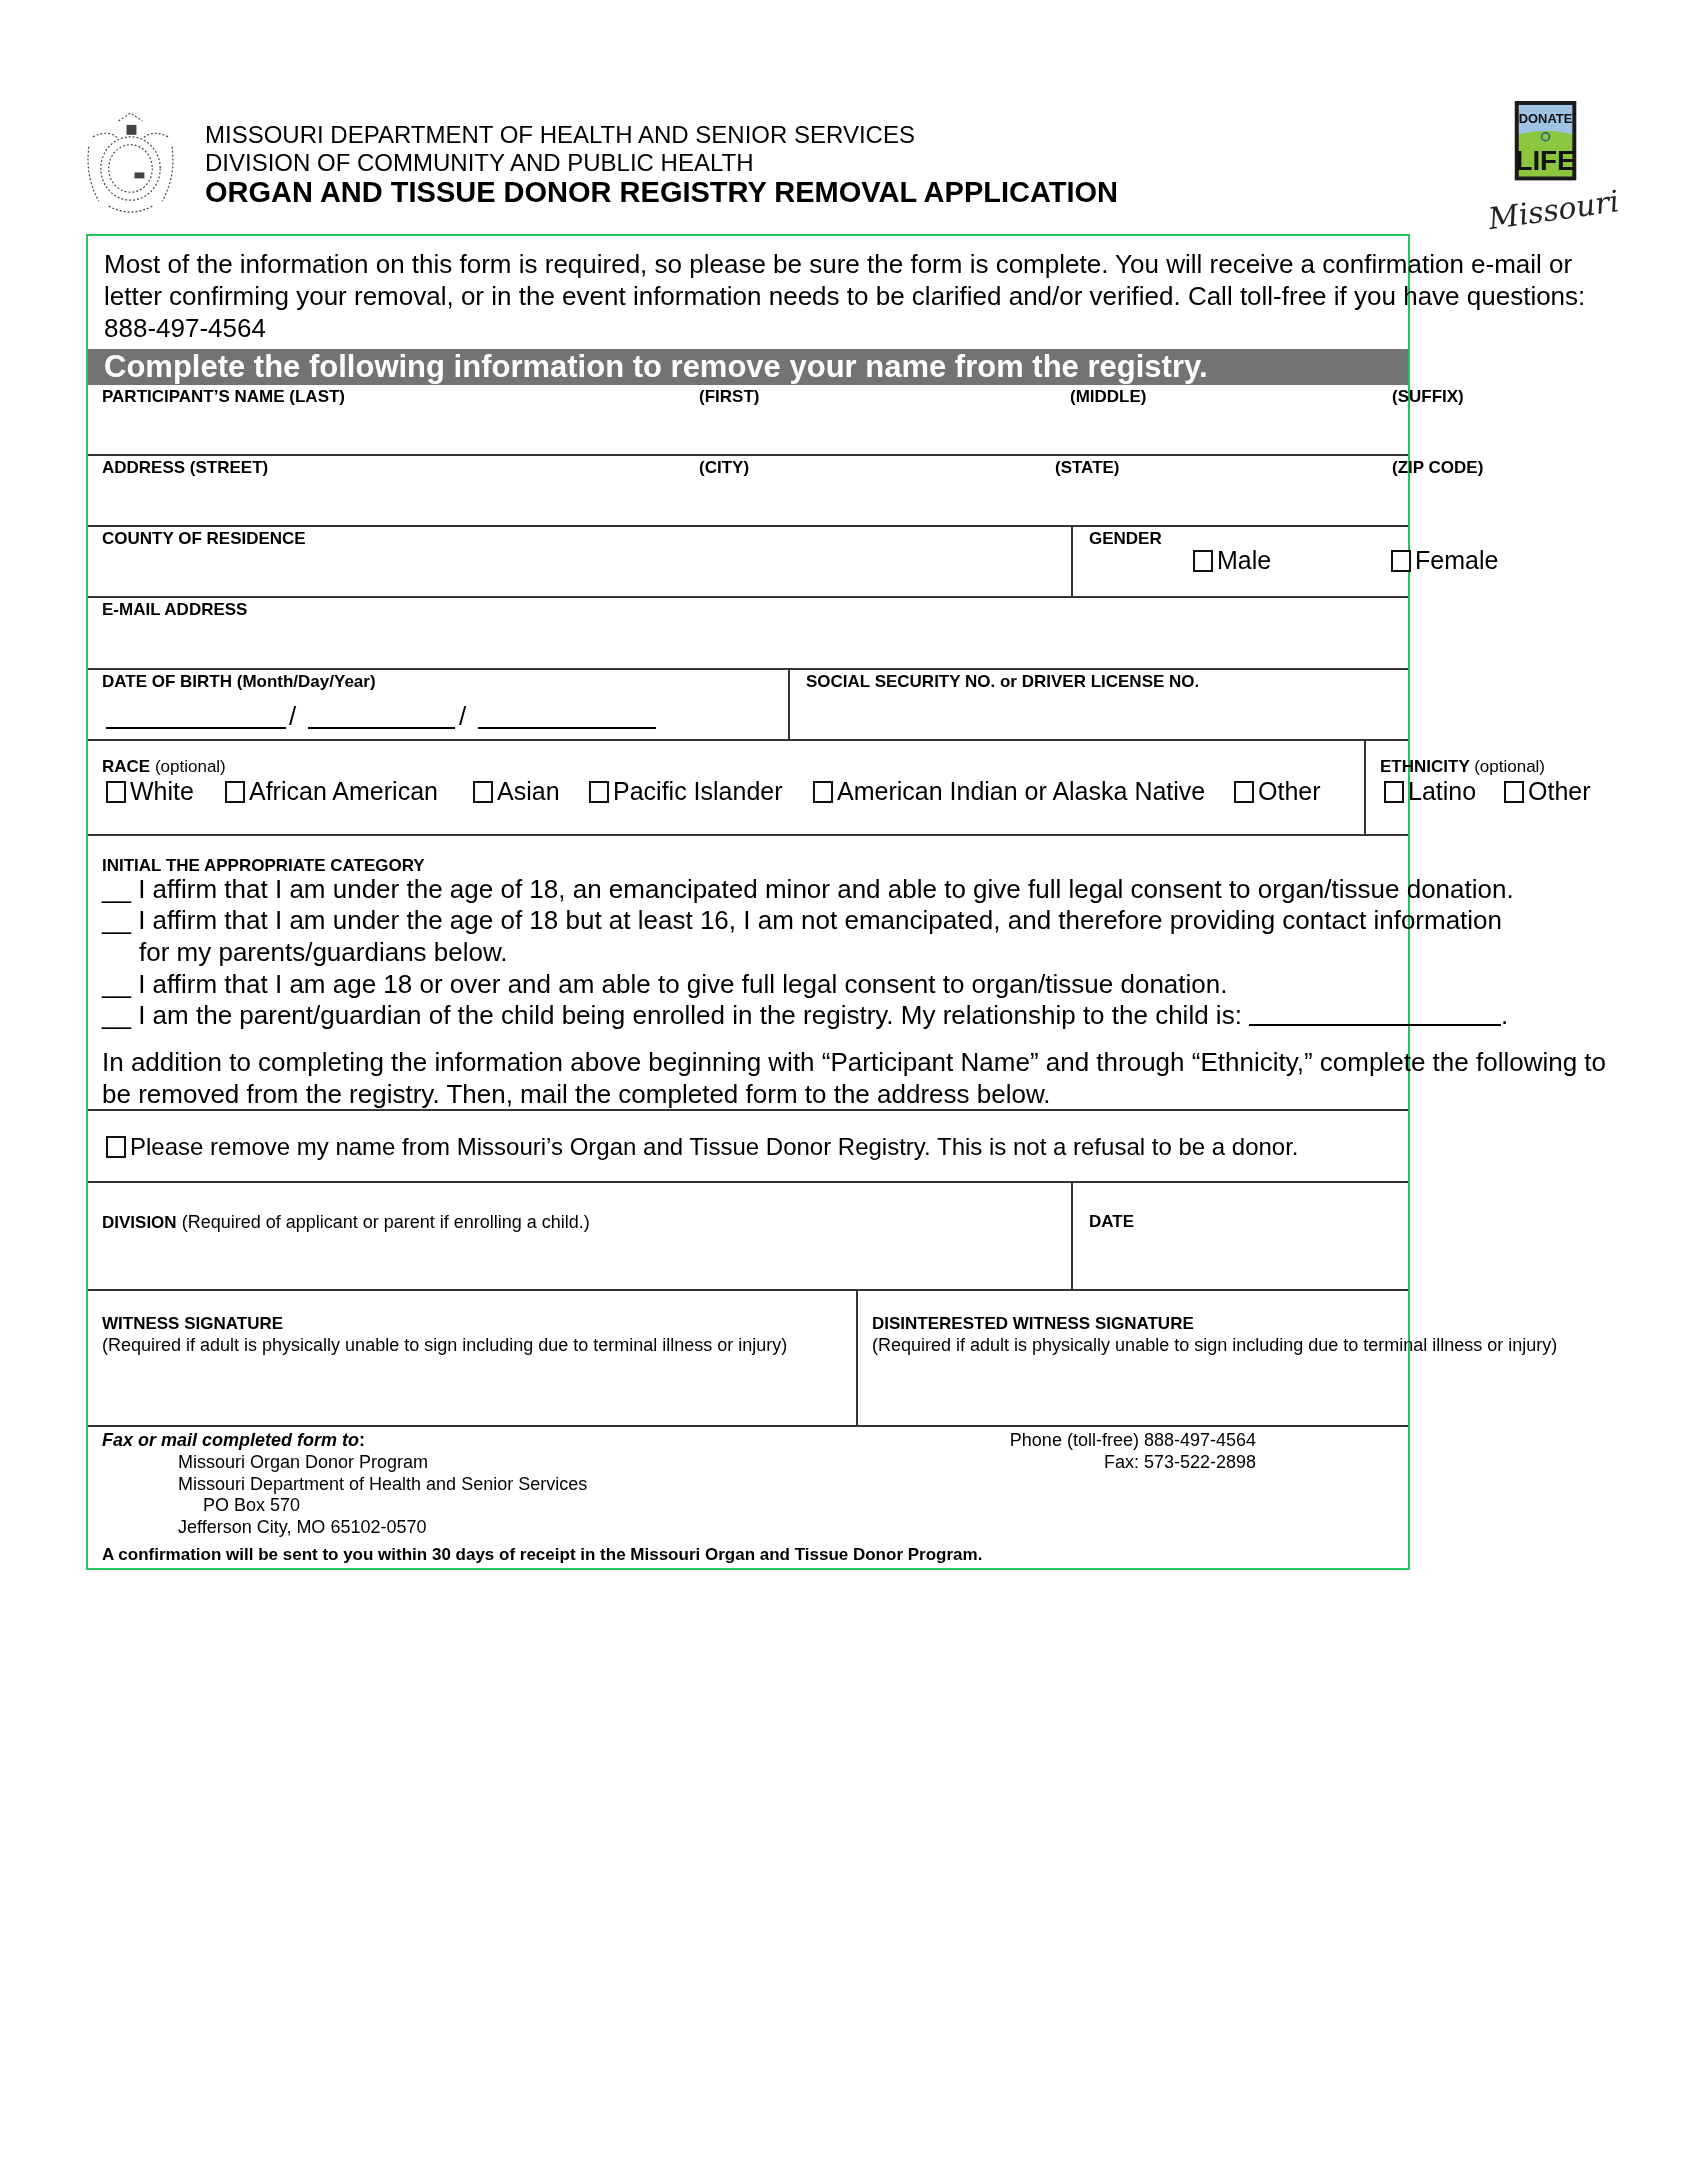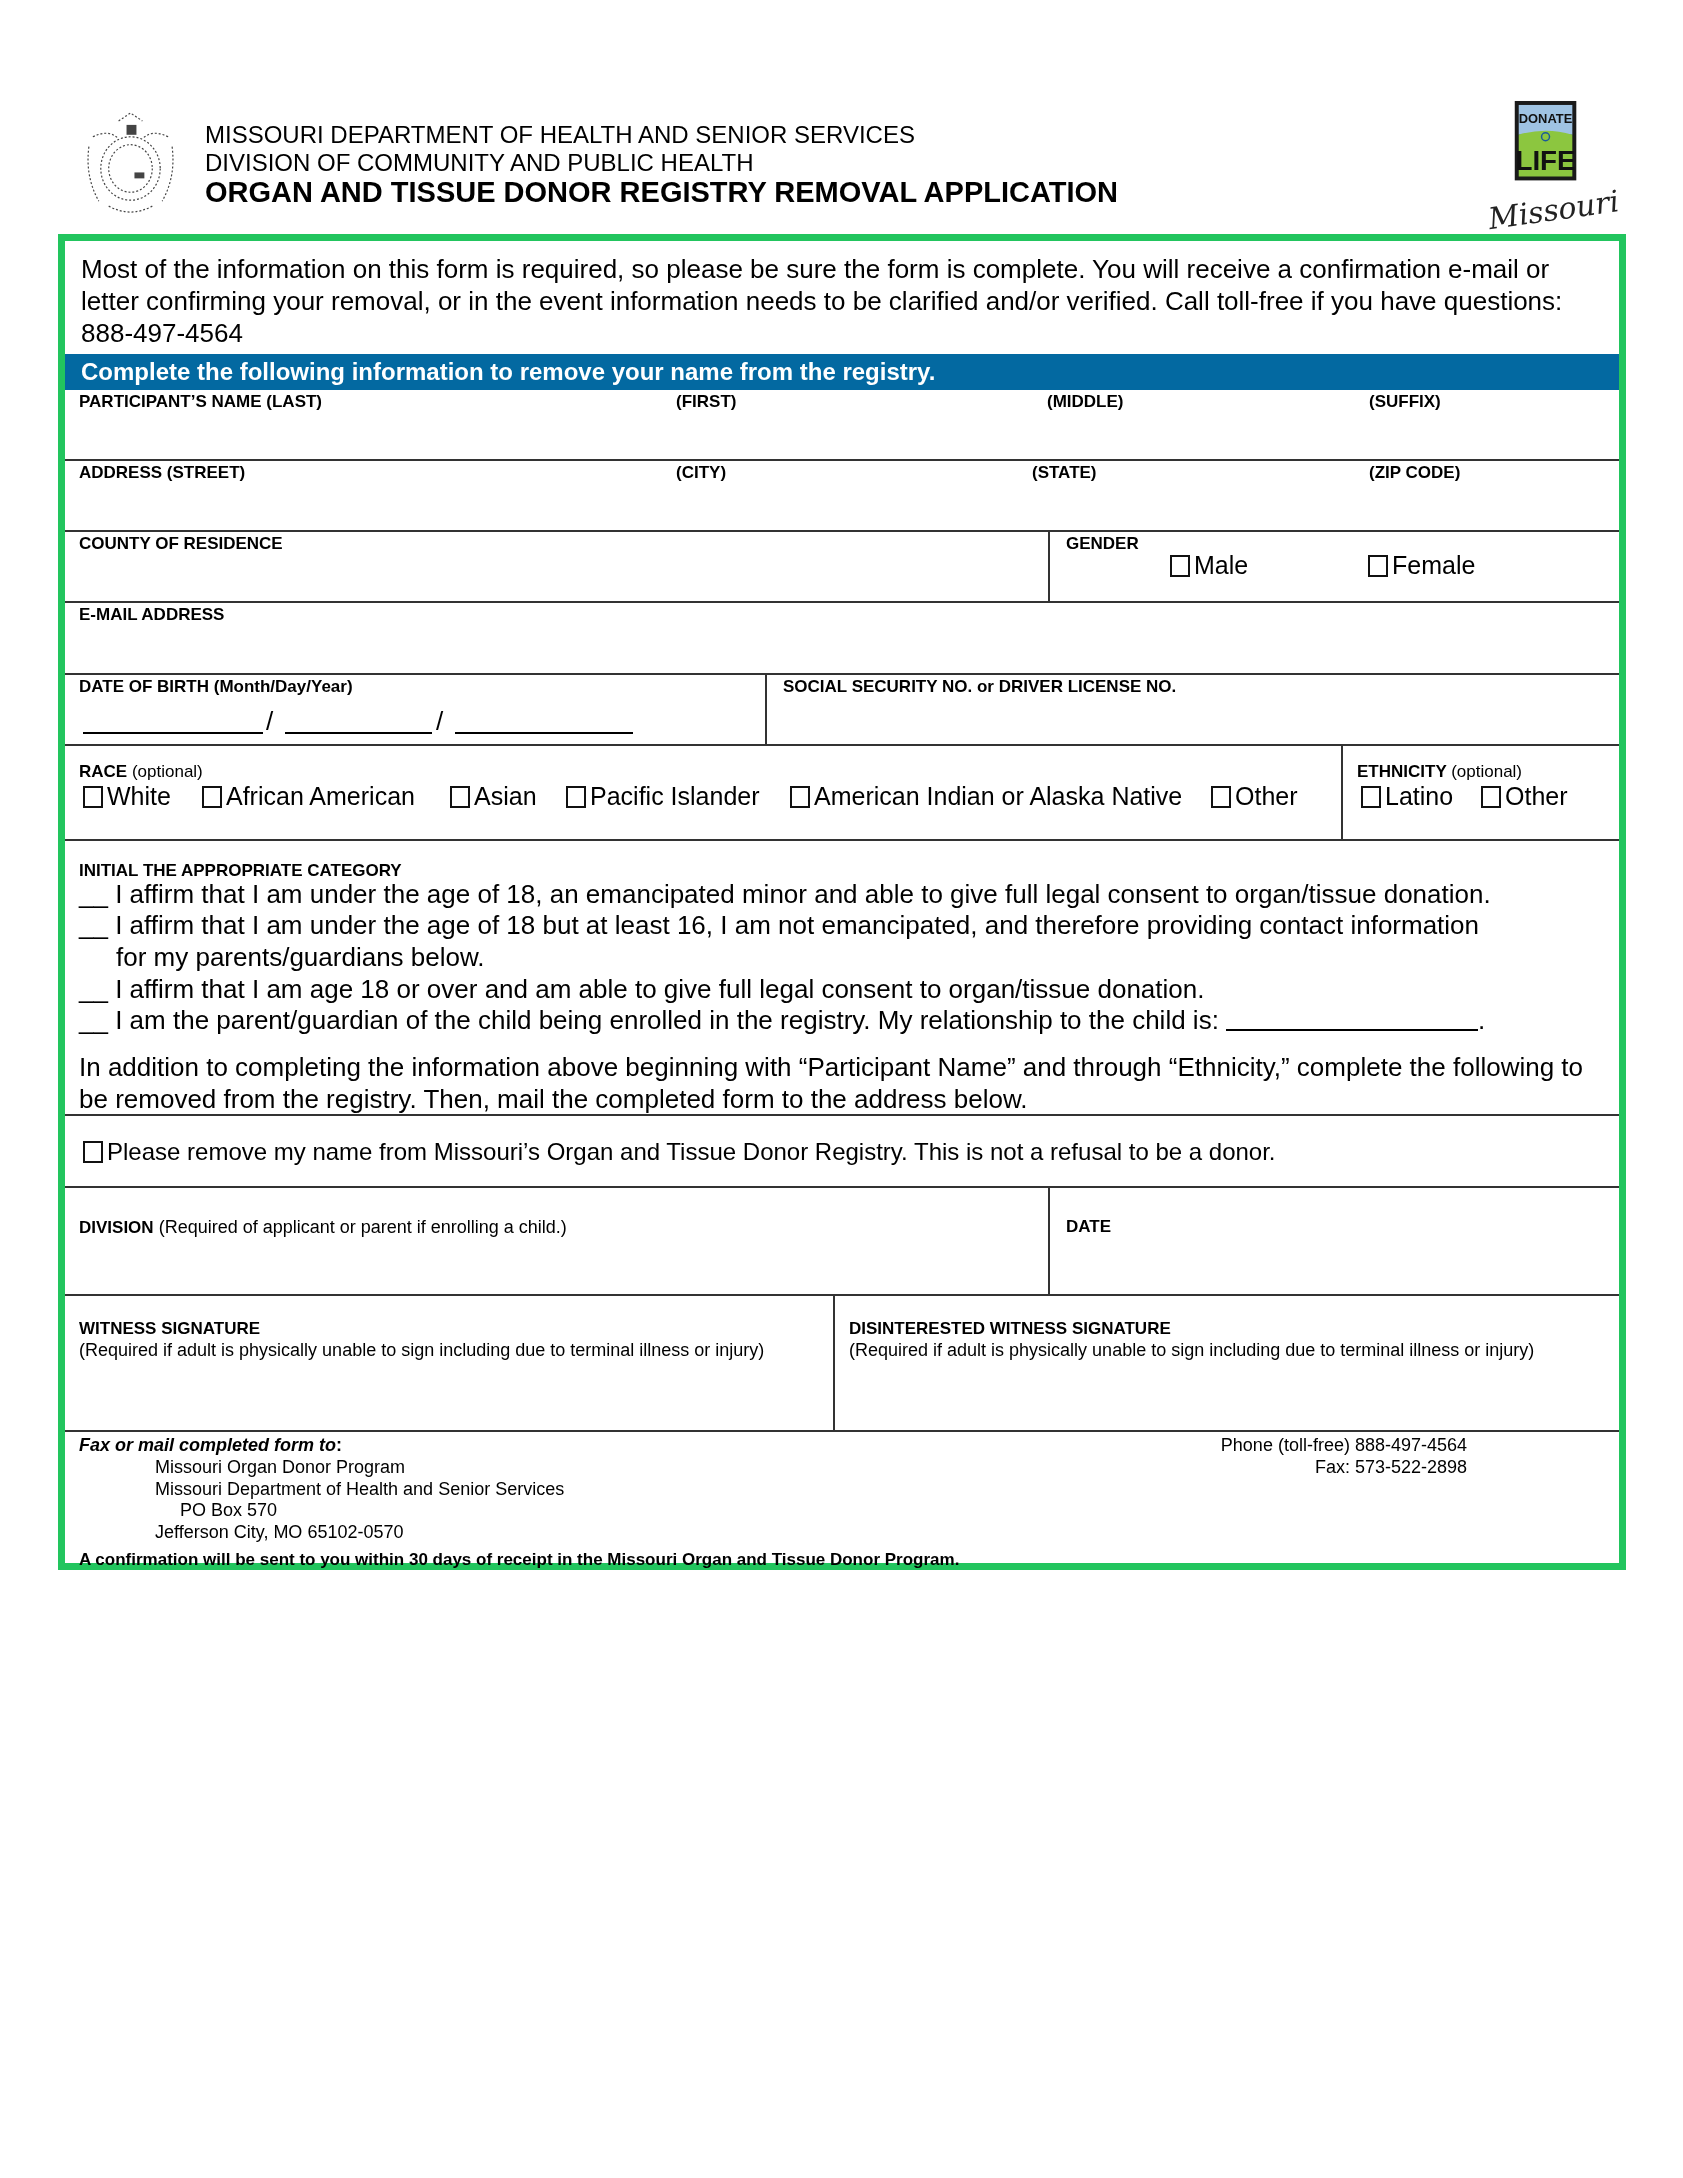--- a/index.html
+++ b/index.html
@@ -4,25 +4,25 @@
 <style>
   html, body { margin:0; padding:0; background:#fff; }
   body { width:1683px; height:2178px; position:relative; font-family:"Liberation Sans", sans-serif; color:#000; overflow:hidden; }
   .abs { position:absolute; }
   .seal { left:79px; top:107px; width:103px; height:117px; }
   .hdr { left:205px; font-family:"Liberation Sans", sans-serif; white-space:nowrap; }
   .hdr1 { top:121px; font-size:24px; }
   .hdr2 { top:149px; font-size:24px; }
   .hdr3 { top:176px; font-size:29px; font-weight:bold; }
   .logo { left:1475px; top:99px; width:149px; height:135px; }
-  .form { left:58px; top:234px; width:1568px; height:1336px; border:7px solid #22c55e; box-sizing:border-box; }
+  .form { left:86px; top:234px; width:1324px; height:1336px; border:2px solid #22c55e; box-sizing:border-box; }
   .hline { position:absolute; left:0; right:0; height:0; border-top:2px solid #333; }
   .vline { position:absolute; width:0; border-left:2px solid #333; }
   .intro { left:16px; top:12px; width:1505px; font-size:26px; line-height:32px; }
-  .bar { left:0; right:0; top:113px; height:36px; background:#0369a1; color:#fff; font-weight:bold; font-size:24px; line-height:36px; padding-left:16px; white-space:nowrap; }
+  .bar { left:0; right:0; top:113px; height:36px; background:#737373; color:#fff; font-weight:bold; font-size:31px; line-height:36px; padding-left:16px; white-space:nowrap; }
   .lbl { position:absolute; font-size:17px; font-weight:bold; white-space:nowrap; }
   .lbl .light { font-weight:normal; }
   .cb { display:inline-block; width:20px; height:22px; border:2px solid #111; box-sizing:border-box; vertical-align:-3px; margin-right:4px; cursor:pointer; background:#fff; }
   .opt { position:absolute; font-size:25px; white-space:nowrap; cursor:pointer; }
   .big { position:absolute; font-size:26px; white-space:nowrap; }
   .dobline { position:absolute; border-bottom:2px solid #000; height:0; }
   .small { position:absolute; font-size:18px; white-space:nowrap; }
   .smallb { position:absolute; font-size:17px; font-weight:bold; white-space:nowrap; }
   input.field { position:absolute; border:none; background:transparent; font-family:"Liberation Sans", sans-serif; font-size:22px; outline:none; }
   .ul { display:inline-block; border-bottom:2px solid #000; width:252px; height:22px; vertical-align:-2px; }

